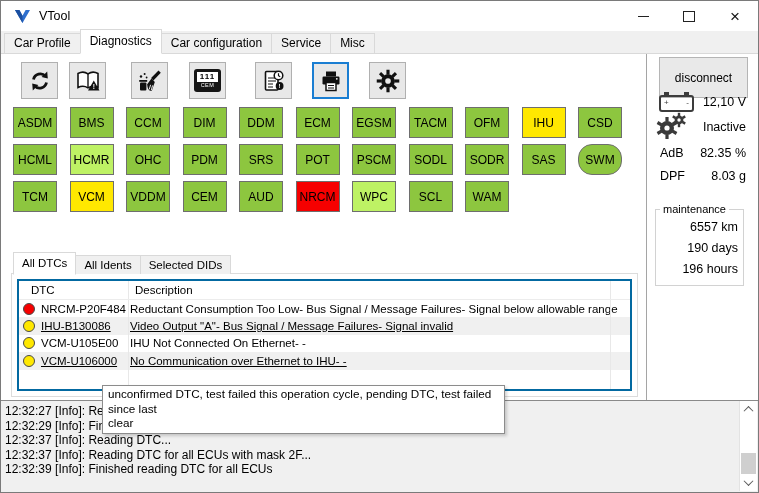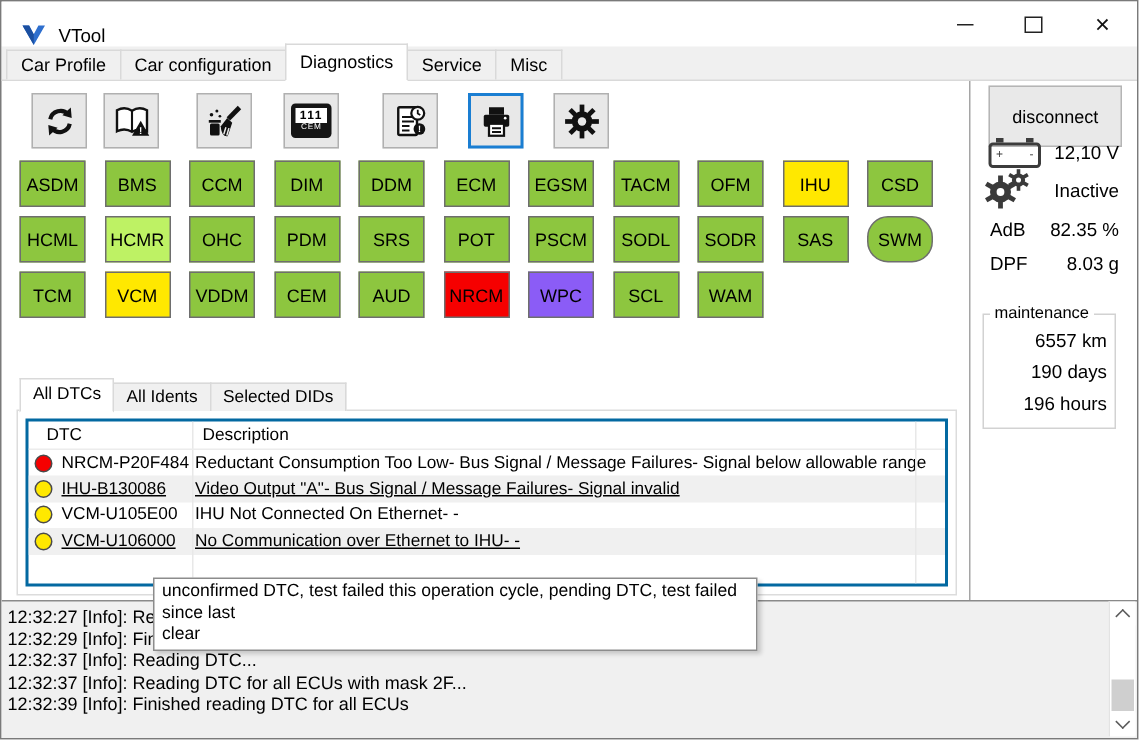--- a/index.html
+++ b/index.html
@@ -1,19 +1,19 @@
 <!DOCTYPE html>
 <html><head>
 <meta charset="utf-8">
 <style>
   html,body{margin:0;padding:0;background:#c8c8c8;}
   .window{position:relative;width:759px;height:493px;box-sizing:border-box;background:#ffffff;
     border:1px solid #7a7a7a;font-family:"Liberation Sans",sans-serif;color:#000;overflow:hidden;}
   
-  .titlebar{position:absolute;top:0;left:0;right:0;height:30px;background:#fff;display:flex;align-items:flex-end;}
+  .titlebar{position:absolute;top:0;left:0;right:0;height:30px;background:#fff;display:flex;align-items:center;}
   .logo{margin-left:13px;display:flex;align-items:center;}
   .apptitle{margin-left:8px;font-size:12.5px;}
   .wbtns{position:absolute;right:0;top:0;height:30px;display:flex;}
   .wbtn{width:46px;height:30px;display:flex;align-items:center;justify-content:center;background:#fff;border:none;cursor:default;}
   .ico-min{width:11px;height:1px;background:#222;display:block;}
   .ico-max{width:10px;height:9px;border:1px solid #222;display:block;}
   .ico-close{font-size:17px;line-height:17px;color:#111;}
   
   .tabbar{position:absolute;top:30px;left:0;right:0;height:23px;background:#f0f0f0;border-bottom:1px solid #d9d9d9;
     display:flex;align-items:flex-end;padding-left:3px;box-sizing:border-box;}
@@ -99,22 +99,22 @@
           <span class="ico-max"></span>
         </button>
       <button class="wbtn">
           <span class="ico-close">×</span>
         </button>
     </div>
   </div>
 
   <div class="tabbar">
     <span class="tab">Car Profile</span>
+    <span class="tab active">Diagnostics</span>
     <span class="tab">Car configuration</span>
-    <span class="tab active">Diagnostics</span>
     <span class="tab">Service</span>
     <span class="tab">Misc</span>
   </div>
 
   <button class="tbtn" style="left:20px">
     <svg width="24" height="24" viewBox="0 0 24 24">
       <path d="M5.5 10.5 A 7 7 0 0 1 17.5 7.2" fill="none" stroke="#111" stroke-width="2.8"></path>
       <polygon points="19.2,2.6 19.8,9.6 13.6,7.9" fill="#111"></polygon>
       <path d="M18.5 13.5 A 7 7 0 0 1 6.5 16.8" fill="none" stroke="#111" stroke-width="2.8"></path>
       <polygon points="4.8,21.4 4.2,14.4 10.4,16.1" fill="#111"></polygon>
@@ -204,21 +204,21 @@
       <div class="ecu" style="background: rgb(141, 198, 63);">SODL</div>
       <div class="ecu" style="background: rgb(141, 198, 63);">SODR</div>
       <div class="ecu" style="background: rgb(141, 198, 63);">SAS</div>
       <div class="ecu" style="background: rgb(141, 198, 63); border-radius: 14px;">SWM</div>
       <div class="ecu" style="background: rgb(141, 198, 63);">TCM</div>
       <div class="ecu" style="background: rgb(255, 232, 0);">VCM</div>
       <div class="ecu" style="background: rgb(141, 198, 63);">VDDM</div>
       <div class="ecu" style="background: rgb(141, 198, 63);">CEM</div>
       <div class="ecu" style="background: rgb(141, 198, 63);">AUD</div>
       <div class="ecu" style="background: rgb(246, 0, 0);">NRCM</div>
-      <div class="ecu" style="background: #8b5cf6;">WPC</div>
+      <div class="ecu" style="background: #bef264;">WPC</div>
       <div class="ecu" style="background: rgb(141, 198, 63);">SCL</div>
       <div class="ecu" style="background: rgb(141, 198, 63);">WAM</div>
     </div>
 
   <div class="side">
     <button class="disconnect">disconnect</button>
     <span class="batt">
         <i>+</i>
         <i>-</i>
       </span>

